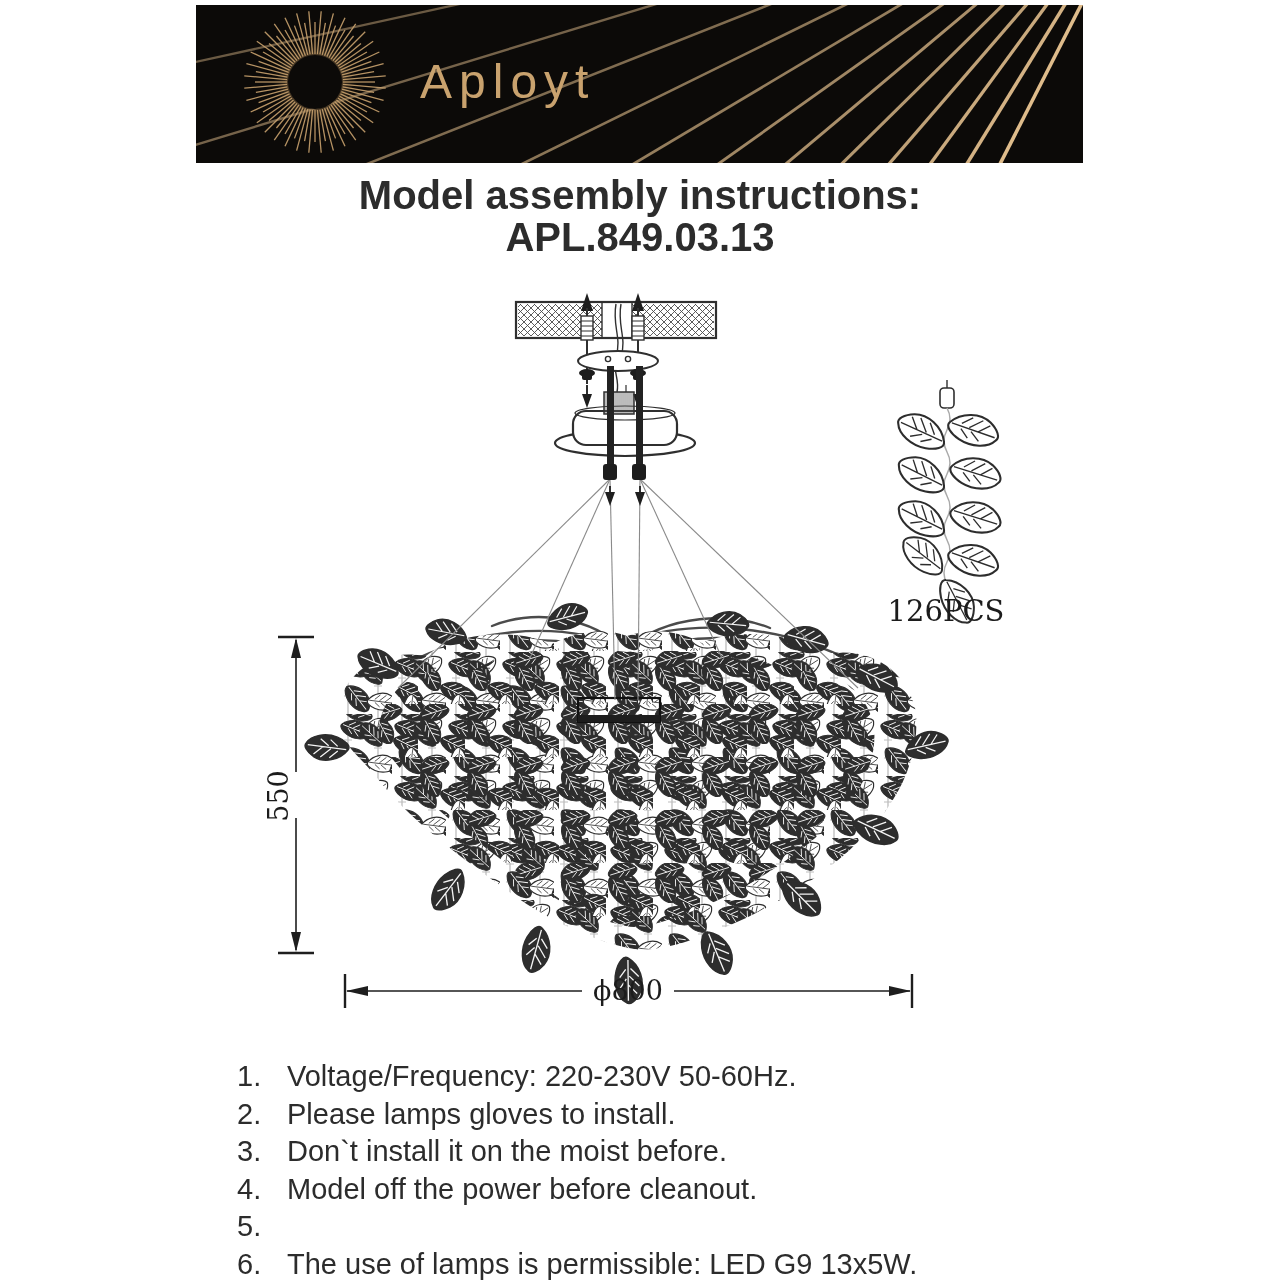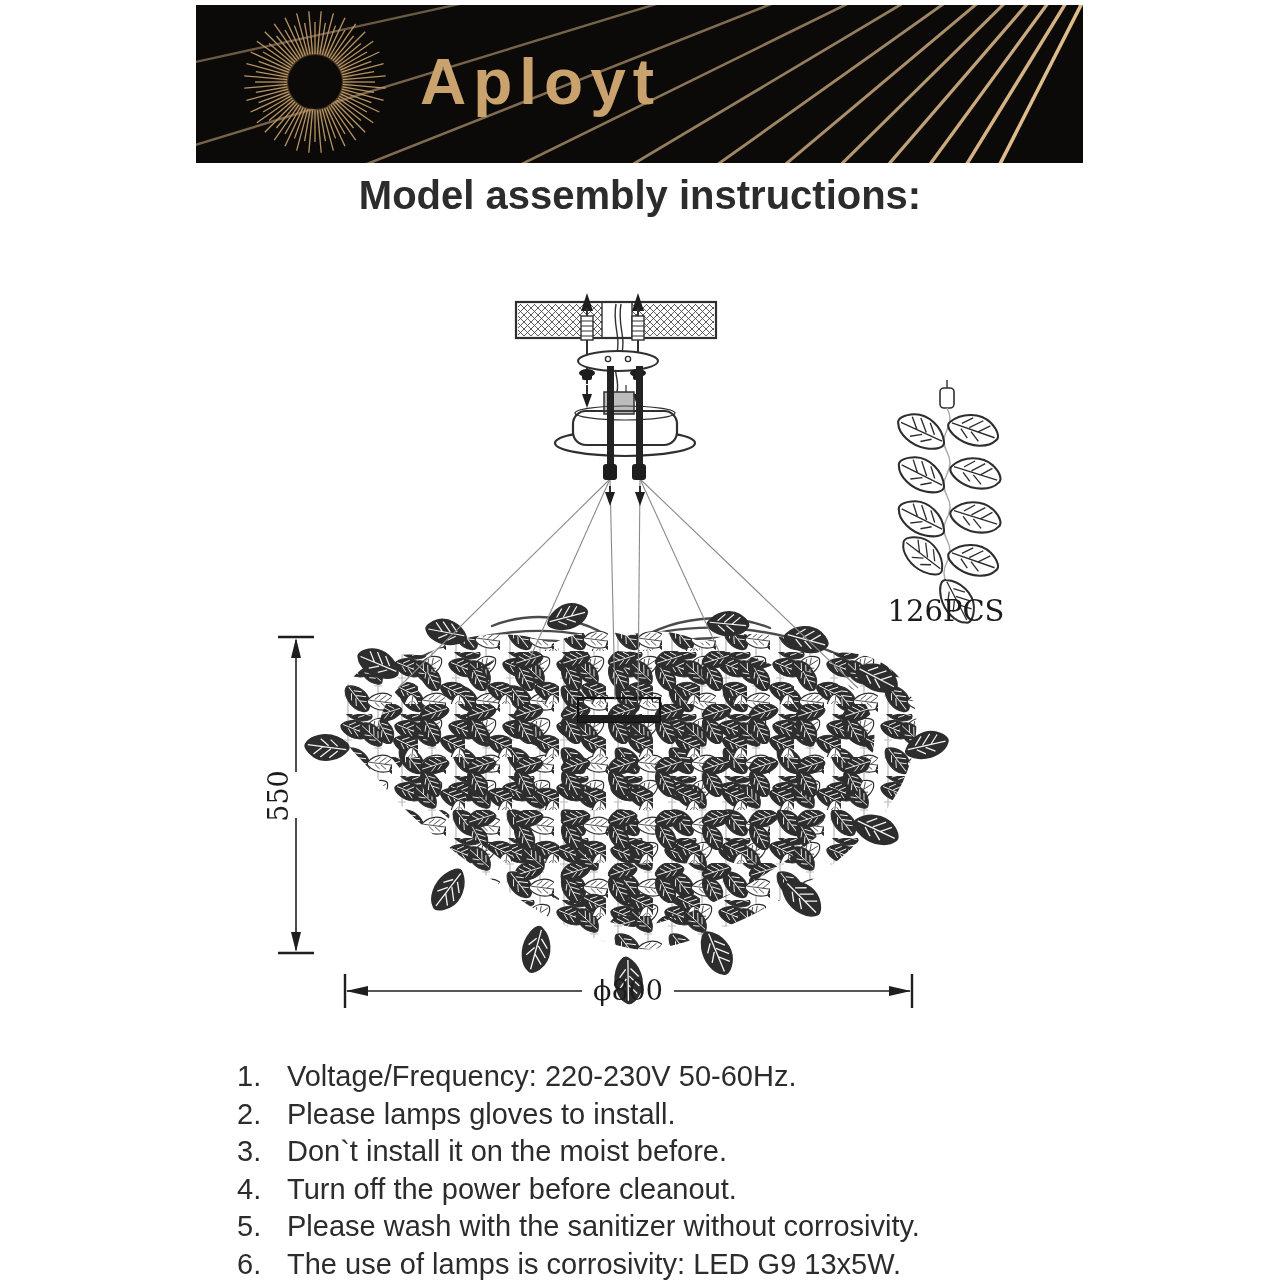--- a/index.html
+++ b/index.html
@@ -2,22 +2,22 @@
 <html style="--header_bg: #0c0a08; --gold: #c9a26e; --gold_bright: #dfbc8b; --ink: #2c2c2c; --drawing_line: #2f2f2f; --chain_gray: #aaaaaa;"><head>
 <meta charset="utf-8">
 <style>
   html,body{margin:0;padding:0;background:#fff;}
   .page{position:relative;width:1280px;height:1280px;background:#ffffff;overflow:hidden;
         font-family:"Liberation Sans",sans-serif;}
   
   .banner{position:absolute;left:196px;top:5px;width:887px;height:158px;
           background:var(--header_bg,#0c0a08);}
   .banner-art{position:absolute;left:0;top:0;width:100%;height:100%;display:block;}
-  .brand{position:absolute;left:224px;top:42px;font-size:64px;line-height:70px;
-         letter-spacing:7px;font-weight:700;color:var(--gold,#c9a26e);}
+  .brand{position:absolute;left:224px;top:42px;font-size:48px;line-height:70px;
+         letter-spacing:7px;font-weight:400;color:var(--gold,#c9a26e);}
   
   .title-block{position:absolute;left:0;top:174px;width:100%;text-align:center;
                color:var(--ink,#2c2c2c);font-size:40px;line-height:42px;font-weight:700;}
   
   .diagram{position:absolute;left:230px;top:280px;}
   .ln{stroke:#2f2f2f;fill:none;}
   .wt{fill:#ffffff;stroke:#2f2f2f;}
   .dk{fill:#1d1d1d;stroke:none;}
   .cable{stroke:#8a8a8a;stroke-width:1.1;fill:none;}
   .branch{stroke:#4b4b4b;stroke-width:2.4;fill:none;stroke-linecap:round;}
@@ -141,20 +141,21 @@
           <line x1="146.5746170843418" y1="72.13785102532594" x2="178.0884651807325" y2="66.58110933998418" stroke="#c9a26e" stroke-width="1.3" opacity="0.9"></line>
           <line x1="146.89345154656888" y1="74.55963920306557" x2="189.72982356451394" y2="70.81194226491625" stroke="#c9a26e" stroke-width="1.3" opacity="0.9"></line>
         </g>
       <circle cx="119" cy="77" r="27" fill="#0c0a08"></circle>
     </svg>
     <div class="brand">Aployt</div>
   </header>
 
   <div class="title-block">
     <div>Model assembly instructions:</div>
+    <div>APL.849.03.13</div>
   </div>
 
   <svg class="diagram" width="820" height="760" viewBox="0 0 820 760">
     <defs>
       <pattern id="xh" width="7" height="7" patternUnits="userSpaceOnUse">
         <path d="M0,0 L7,7 M7,0 L0,7" stroke="#4a4a4a" stroke-width="0.9"></path>
       </pattern>
       <pattern id="vh" width="4" height="4" patternUnits="userSpaceOnUse">
         <path d="M1,0 V4 M3,0 V4" stroke="#555" stroke-width="0.8"></path>
       </pattern>
@@ -334,24 +335,23 @@
     <li class="ins-row">
       <span class="ins-num">2.</span>
       <span class="ins-text">Please lamps gloves to install.</span>
     </li>
     <li class="ins-row">
       <span class="ins-num">3.</span>
       <span class="ins-text">Don`t install it on the moist before.</span>
     </li>
     <li class="ins-row">
       <span class="ins-num">4.</span>
-      <span class="ins-text">Turn off the power before cleanout.</span>
+      <span class="ins-text">Model off the power before cleanout.</span>
     </li>
     <li class="ins-row">
       <span class="ins-num">5.</span>
-      <span class="ins-text">Please wash with the sanitizer without corrosivity.</span>
     </li>
     <li class="ins-row">
       <span class="ins-num">6.</span>
-      <span class="ins-text">The use of lamps is corrosivity: LED G9 13x5W.</span>
+      <span class="ins-text">The use of lamps is permissible: LED G9 13x5W.</span>
     </li>
   </ol>
 </div>
 
 </body></html>

